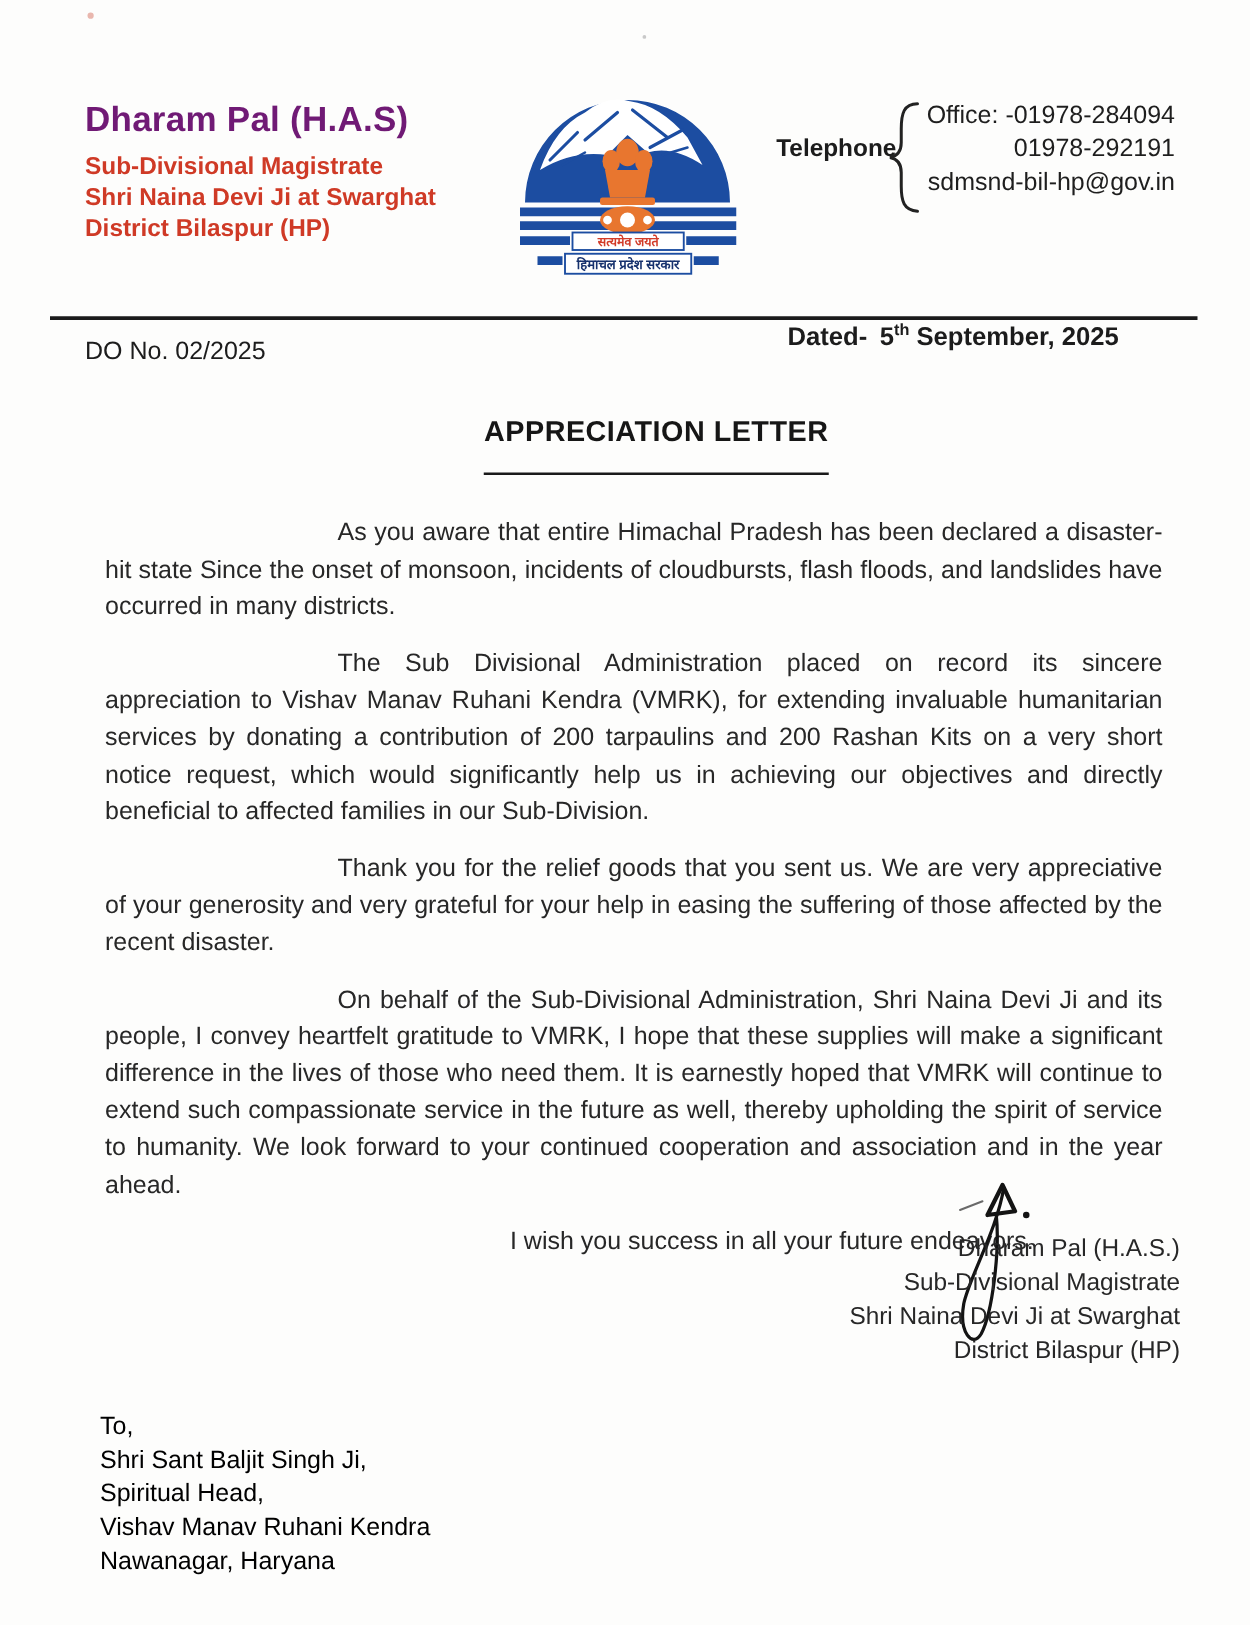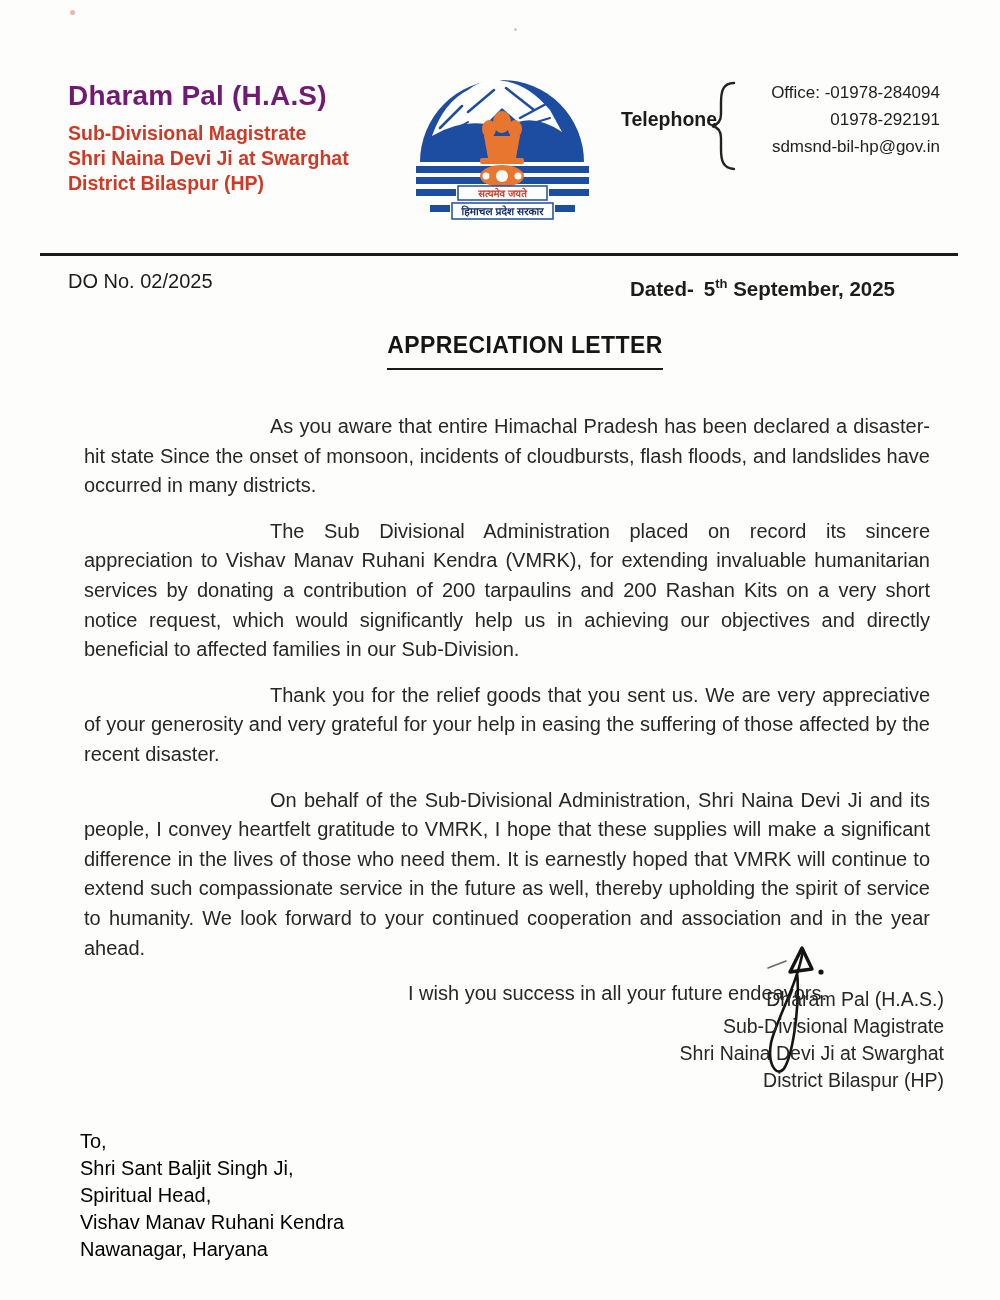--- a/index.html
+++ b/index.html
@@ -10,32 +10,32 @@
     color:#262626;overflow:hidden;
   }
   .abs{position:absolute;}
 
   
   .lh-name{left:68px;top:80px;font-size:28px;font-weight:bold;color:#701a75;letter-spacing:.2px;}
   .lh-red{left:68px;top:121px;font-size:19.5px;font-weight:bold;color:#cf3a26;line-height:25px;}
   .emblem{left:410px;top:66px;}
   .tel-label{left:621px;top:108px;font-size:19.5px;font-weight:bold;color:#1c1c1c;}
   .brace{left:708px;top:80px;}
-  .contact{left:735px;top:79px;width:205px;text-align:right;font-size:17px;line-height:27px;color:#1e1e1e;}
+  .contact{left:735px;top:79px;width:205px;text-align:right;font-size:20px;line-height:27px;color:#1e1e1e;}
 
   .rule{left:40px;top:253px;width:918px;height:3px;background:#1b1b1b;}
 
   .do-no{left:68px;top:270px;font-size:20px;font-weight:normal;color:#1c1c1c;}
-  .dated{left:630px;top:276px;font-size:20.5px;font-weight:bold;color:#1c1c1c;}
+  .dated{left:630px;top:256px;font-size:20.5px;font-weight:bold;color:#1c1c1c;}
   .dated sup{font-size:13px;}
   .dated .sp{display:inline-block;width:10px;}
 
   .title-wrap{left:0;top:332px;width:1000px;text-align:center;}
   .title-inner{display:inline-block;transform:translateX(25px);font-size:23px;font-weight:bold;
-    color:#161616;letter-spacing:.4px;border-bottom:2.5px solid #1a1a1a;padding-bottom:9px;}
+    color:#161616;letter-spacing:.4px;border-bottom:2.5px solid #1a1a1a;padding-bottom:19px;}
 
   .body-text{left:68px;top:396px;width:878px;font-size:20px;line-height:29.6px;color:#272727;}
   .body-text p{margin:16px;text-align:justify;text-indent:186px;}
   .body-text p.closing{text-align:center;text-indent:221px;}
 
   .sig-block{right:56px;top:986px;text-align:right;font-size:19.5px;line-height:27px;color:#272727;}
   .sig-svg{left:758px;top:938px;}
 
   .recipient{left:80px;top:1128px;font-size:20px;line-height:27px;color:#000000;}
 

